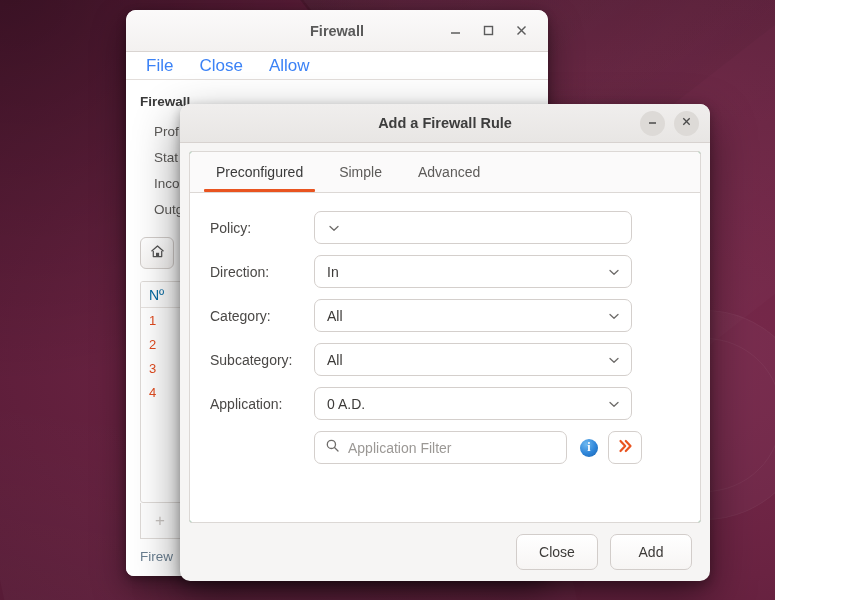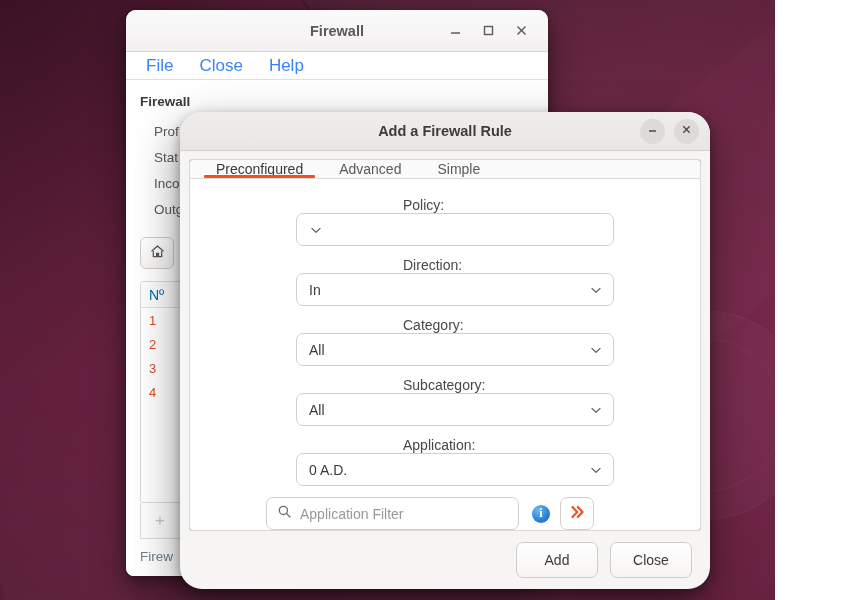--- a/index.html
+++ b/index.html
@@ -214,23 +214,23 @@
   }
   #main-statusbar {
     margin-top: 10px;
     font-size: 13.5px;
     color: #6a7f91;
     white-space: nowrap;
   }
 
   
   #dialog {
-    left: 180px; top: 112px;
+    left: 180px; top: 104px;
     width: 530px; height: 477px;
-    border-radius: 22px;
+    border-radius: 10px;
     background: #f6f5f4;
     box-shadow: 0 18px 46px rgba(0,0,0,0.45), 0 4px 12px rgba(0,0,0,0.32);
   }
   #dialog-titlebar {
     height: 39px;
     background: linear-gradient(180deg, #f0eeed 0%, #e8e6e4 100%);
     border-bottom: 1px solid #d7d2cf;
     position: relative;
     display: flex;
     align-items: center;
@@ -302,21 +302,20 @@
 
   #form-area {
     flex: 1;
     padding: 18px 0 0 20px;
     background: #ffffff;
   }
   .field-row {
     display: flex;
     align-items: center;
     margin-bottom: 11px;
-    flex-direction: column;
   }
   .field-label {
     width: 104px;
     font-size: 14px;
     color: #4a4846;
   }
   .combo {
     width: 318px;
     height: 33px;
     border: 1px solid #d4cfcc;
@@ -329,21 +328,21 @@
     color: #3c3a38;
   }
   .combo .combo-val { flex: 1; }
   .chev {
     color: #6e6c6a;
     display: flex; align-items: center;
   }
   #filter-row {
     display: flex;
     align-items: center;
-    margin-left: 56px;
+    margin-left: 104px;
     margin-top: 3px;
   }
   #filter-input {
     width: 253px;
     height: 33px;
     border: 1px solid #d4cfcc;
     border-radius: 7px;
     background: #ffffff;
     display: flex;
     align-items: center;
@@ -428,21 +427,21 @@
               <line x1="3.5" y1="3.5" x2="11.5" y2="11.5" stroke="currentColor" stroke-width="1.4"></line>
               <line x1="11.5" y1="3.5" x2="3.5" y2="11.5" stroke="currentColor" stroke-width="1.4"></line>
             </svg>
         </div>
       </div>
     </div>
 
     <div id="main-menubar">
       <div class="menu-item">File</div>
       <div class="menu-item">Close</div>
-      <div class="menu-item">Help</div>
+      <div class="menu-item">Allow</div>
     </div>
 
     <div id="main-body">
       <div id="section-heading">Firewall</div>
 
       <div class="prop-row">Prof</div>
       <div class="prop-row">Stat</div>
       <div class="prop-row">Inco</div>
       <div class="prop-row">Outg</div>
 
@@ -505,22 +504,22 @@
           </span>
         </div>
       </div>
     </div>
 
     <div id="dialog-inner">
       <div id="tabpanel">
 
         <div id="tabbar">
           <div class="tab active">Preconfigured</div>
+          <div class="tab">Simple</div>
           <div class="tab">Advanced</div>
-          <div class="tab">Simple</div>
         </div>
 
         <div id="form-area">
 
           <div class="field-row">
             <div class="field-label">Policy:</div>
             <div class="combo">
               <span class="chev">
                 <svg width="14" height="14" viewBox="0 0 14 14">
                     <path d="M3 5.5 L7 9.3 L11 5.5" fill="none" stroke="currentColor" stroke-width="1.3" stroke-linecap="round" stroke-linejoin="round"></path>
@@ -595,18 +594,18 @@
                   <path d="M9.8 4 L14.5 9 L9.8 14" fill="none" stroke="#e95420" stroke-width="2.2" stroke-linecap="round" stroke-linejoin="round"></path>
                 </svg>
               </span>
             </div>
           </div>
 
         </div>
       </div>
 
       <div id="dialog-footer">
+        <div class="dlg-btn">Close</div>
         <div class="dlg-btn">Add</div>
-        <div class="dlg-btn">Close</div>
       </div>
     </div>
   </div>
 </div>
 
 </body></html>

